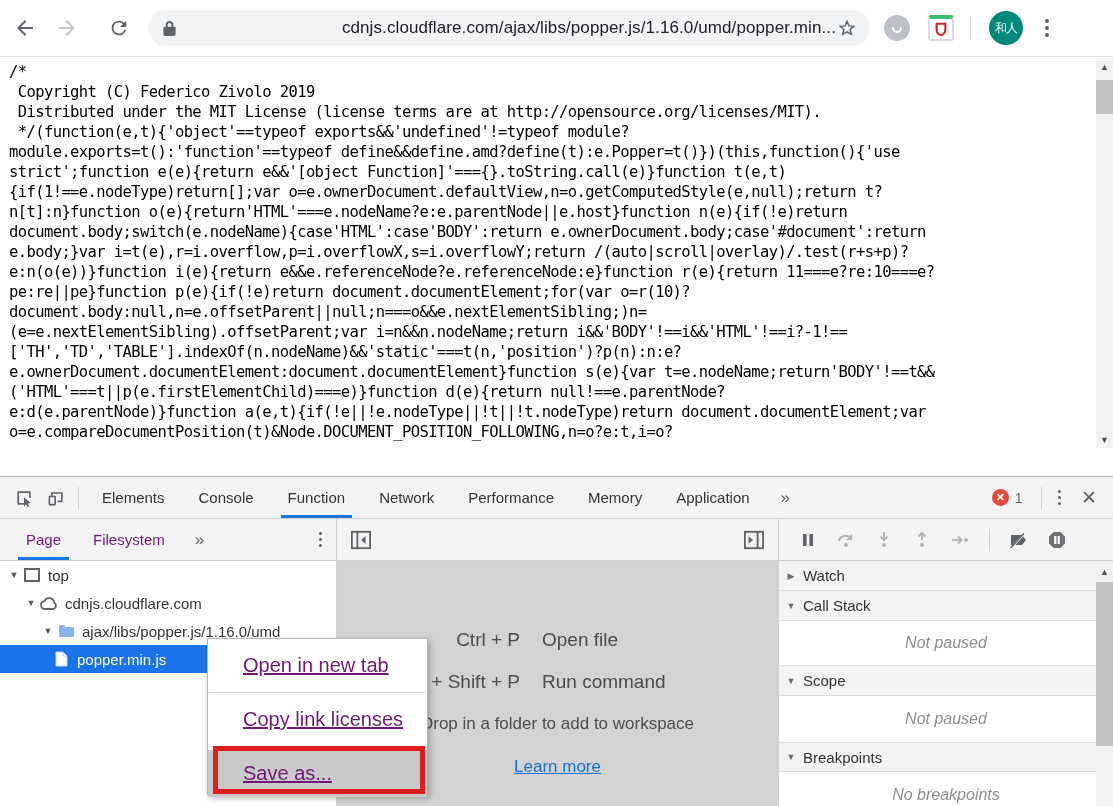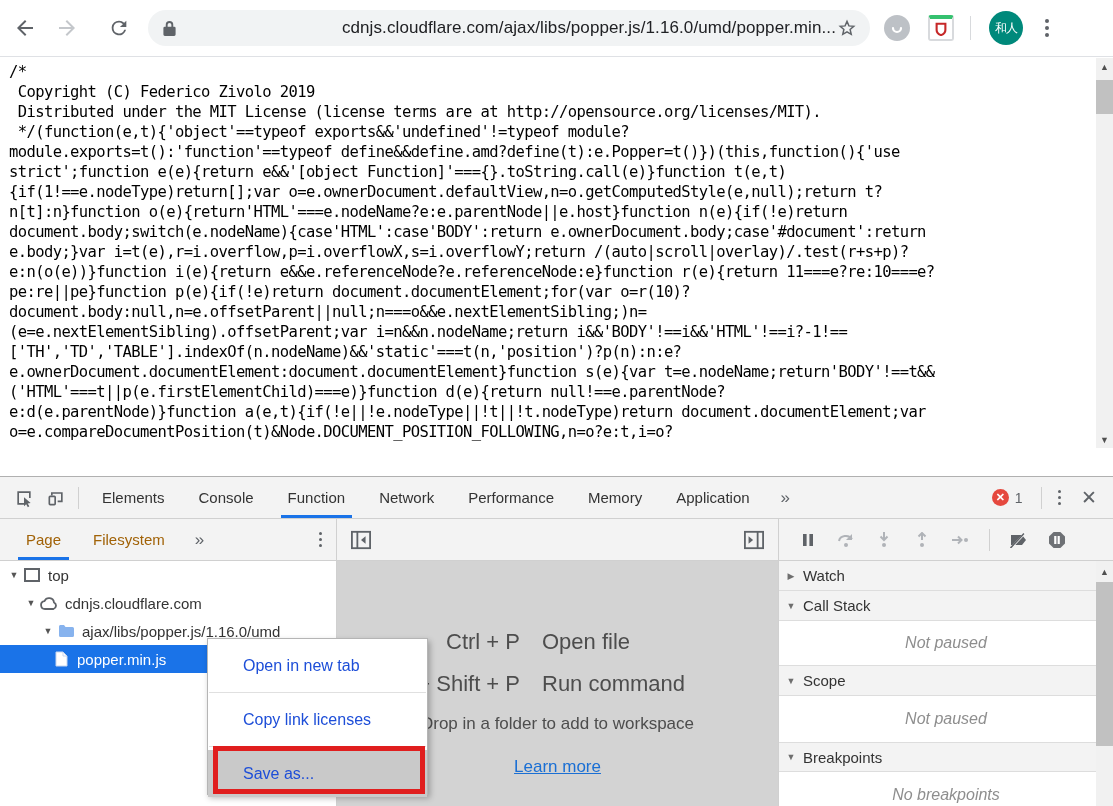--- a/index.html
+++ b/index.html
@@ -39,51 +39,51 @@
   .dt-right { margin-left:auto; display:flex; align-items:center; }
   .err-badge { width:17px; height:17px; border-radius:50%; background:#e5483e; color:#fff; font-size:11px; display:flex; align-items:center; justify-content:center; font-weight:bold; }
   .err-count { font-size:14px; color:#5f6368; margin:0 12px 0 6px; }
   .dt-close { font-size:19px; color:#5f6368; padding:0 16px 0 10px; }
   .kebab-sm { display:flex; flex-direction:column; gap:2.5px; padding:4px 10px; }
   .kebab-sm i { width:3.5px; height:3.5px; border-radius:50%; background:#5f6368; }
 
   
   #dt-row2 { position:absolute; top:42px; left:0; width:1113px; height:42px; }
   #nav-header { position:absolute; left:0; top:0; width:337px; height:42px; background:#f3f3f3; border-right:1px solid #d0d0d0; border-bottom:1px solid #d0d0d0; display:flex; align-items:center; }
-  .nav-tab { height:41px; display:flex; align-items:center; padding:0 16px; font-size:15px; color:#a16207; position:relative; }
+  .nav-tab { height:41px; display:flex; align-items:center; padding:0 16px; font-size:15px; color:#701a75; position:relative; }
   .nav-tab.active::after { content:""; position:absolute; left:8px; right:8px; bottom:0; height:3px; background:#1a73e8; }
   #editor-toolbar { position:absolute; left:337px; top:0; width:441px; height:42px; background:#f3f3f3; border-bottom:1px solid #d0d0d0; display:flex; align-items:center; justify-content:space-between; padding:0 8px; }
   #debug-toolbar { position:absolute; left:778px; top:0; width:335px; height:42px; background:#f3f3f3; border-left:1px solid #d0d0d0; border-bottom:1px solid #d0d0d0; display:flex; align-items:center; padding-left:14px; gap:8px; }
   .dbg-btn { width:30px; height:28px; display:flex; align-items:center; justify-content:center; }
 
   
   #nav-pane { position:absolute; left:0; top:84px; width:337px; height:274px; background:#fff; border-right:1px solid #d0d0d0; overflow:hidden; }
   .tree-row { height:28px; display:flex; align-items:center; font-size:15px; color:#333; white-space:nowrap; }
   .tree-row .tw { width:16px; text-align:center; font-size:9px; color:#555; flex:none; }
   .tree-row .ticon { width:20px; margin-right:6px; display:flex; justify-content:center; flex:none; }
   .tree-row.selected { background:#1a73e8; color:#fff; }
 
   
   #editor-pane { position:absolute; left:337px; top:84px; width:441px; height:274px; background:#d3d3d3; overflow:hidden; }
-  .shortcut-row { position:absolute; width:100%; display:flex; font-size:22px; color:#4d4d4d; }
+  .shortcut-row { position:absolute; width:100%; display:flex; font-size:19px; color:#4d4d4d; }
   .shortcut-row .keys { width:205px; text-align:right; padding-right:22px; }
   .drop-hint { position:absolute; width:100%; text-align:center; font-size:17px; color:#4d4d4d; }
   .learn-more { position:absolute; width:100%; text-align:center; font-size:17px; }
   .learn-more a { color:#1a6fd4; text-decoration:underline; }
 
   
   #debug-pane { position:absolute; left:778px; top:84px; width:335px; height:274px; background:#fff; border-left:1px solid #d0d0d0; overflow:hidden; }
   .dbg-section-head { background:#f3f3f3; border-bottom:1px solid #ddd; display:flex; align-items:center; font-size:15px; color:#333; }
   .dbg-section-head .tw { width:24px; text-align:center; font-size:9px; color:#6e6e6e; }
   .dbg-empty { display:flex; align-items:center; justify-content:center; font-size:16px; font-style:italic; color:#8e8e8e; border-bottom:1px solid #ddd; background:#fff; }
   #sidebar-scrollbar { top:0; height:274px; }
 
   
   #context-menu { position:absolute; left:207px; top:638px; width:221px; height:157px; background:#fff; border:1px solid #b5b5b5; box-shadow:2px 3px 6px rgba(0,0,0,0.28); z-index:50; }
-  .cm-item { height:53px; display:flex; align-items:center; padding-left:35px; font-size:16px; color:#1d4ed8; }
+  .cm-item { height:53px; display:flex; align-items:center; padding-left:35px; font-size:20px; color:#701a75;text-decoration:underline; }
   .cm-divider { height:1px; background:#e0e0e0; margin:0 1px; }
   .cm-item.highlight { background:#c9c9c9; height:47px; }
   #red-annotation { position:absolute; left:5px; top:107px; width:212px; height:48px; border:5px solid #e01e1e; z-index:60; pointer-events:none; }
 
   svg { display:block; }
 </style>
 </head>
 <body>
 
 <div id="stage">

